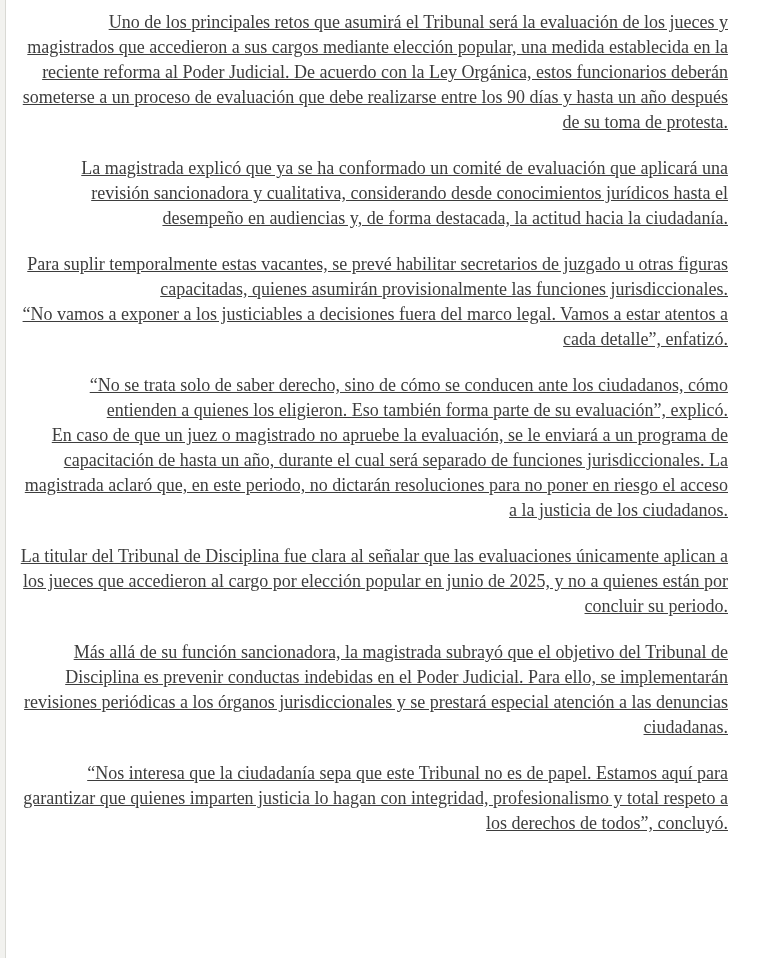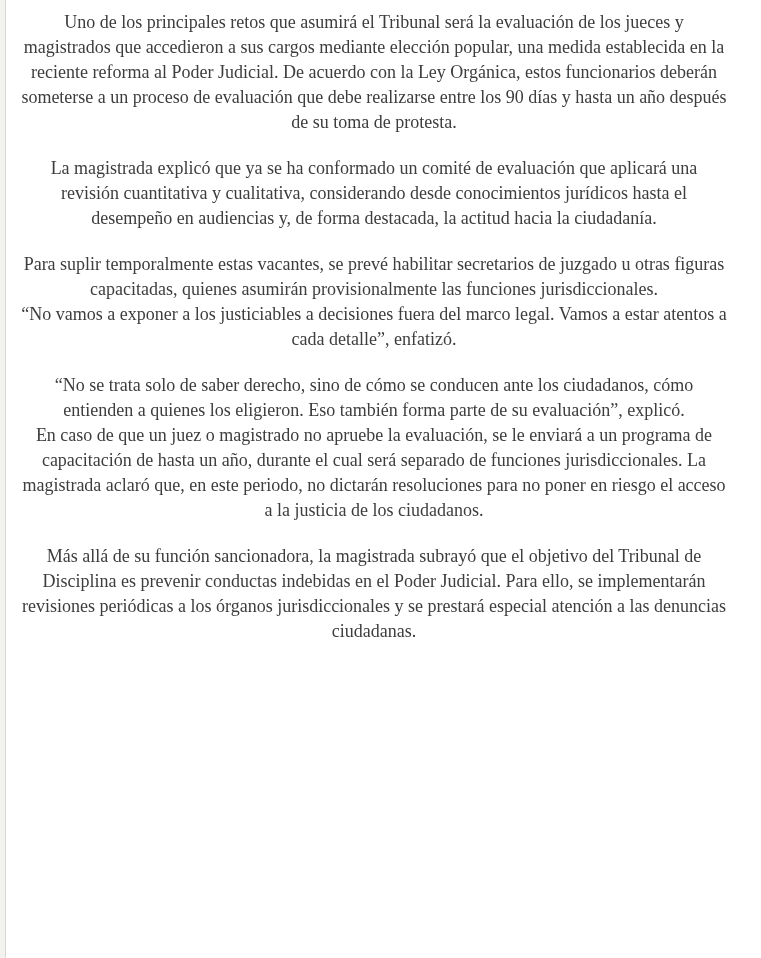--- a/index.html
+++ b/index.html
@@ -32,30 +32,33 @@
     width: 720px;
     font-family: "Liberation Serif", "DejaVu Serif", serif;
     font-size: 18px;
     line-height: 25px;
     color: #3d3d3d;
     -webkit-font-smoothing: antialiased;
   }
   .para {
     margin: 0 12px 21px 0;
     white-space: pre-line; 
-    text-align: center;
+    text-align: right;
+    text-decoration: underline;
   }
 </style>
 </head>
 <body>
 
 <div class="page">
   <div class="left-edge"></div>
   <main class="article">
     <p class="para">Uno de los principales retos que asumirá el Tribunal será la evaluación de los jueces y magistrados que accedieron a sus cargos mediante elección popular, una medida establecida en la reciente reforma al Poder Judicial. De acuerdo con la Ley Orgánica, estos funcionarios deberán someterse a un proceso de evaluación que debe realizarse entre los 90 días y hasta un año después de su toma de protesta.</p>
-    <p class="para">La magistrada explicó que ya se ha conformado un comité de evaluación que aplicará una revisión cuantitativa y cualitativa, considerando desde conocimientos jurídicos hasta el desempeño en audiencias y, de forma destacada, la actitud hacia la ciudadanía.</p>
+    <p class="para">La magistrada explicó que ya se ha conformado un comité de evaluación que aplicará una revisión sancionadora y cualitativa, considerando desde conocimientos jurídicos hasta el desempeño en audiencias y, de forma destacada, la actitud hacia la ciudadanía.</p>
     <p class="para">Para suplir temporalmente estas vacantes, se prevé habilitar secretarios de juzgado u otras figuras capacitadas, quienes asumirán provisionalmente las funciones jurisdiccionales.
 “No vamos a exponer a los justiciables a decisiones fuera del marco legal. Vamos a estar atentos a cada detalle”, enfatizó.</p>
     <p class="para">“No se trata solo de saber derecho, sino de cómo se conducen ante los ciudadanos, cómo entienden a quienes los eligieron. Eso también forma parte de su evaluación”, explicó.
 En caso de que un juez o magistrado no apruebe la evaluación, se le enviará a un programa de capacitación de hasta un año, durante el cual será separado de funciones jurisdiccionales. La magistrada aclaró que, en este periodo, no dictarán resoluciones para no poner en riesgo el acceso a la justicia de los ciudadanos.</p>
+    <p class="para">La titular del Tribunal de Disciplina fue clara al señalar que las evaluaciones únicamente aplican a los jueces que accedieron al cargo por elección popular en junio de 2025, y no a quienes están por concluir su periodo.</p>
     <p class="para">Más allá de su función sancionadora, la magistrada subrayó que el objetivo del Tribunal de Disciplina es prevenir conductas indebidas en el Poder Judicial. Para ello, se implementarán revisiones periódicas a los órganos jurisdiccionales y se prestará especial atención a las denuncias ciudadanas.</p>
+    <p class="para">“Nos interesa que la ciudadanía sepa que este Tribunal no es de papel. Estamos aquí para garantizar que quienes imparten justicia lo hagan con integridad, profesionalismo y total respeto a los derechos de todos”, concluyó.</p>
   </main>
 </div>
 
 </body></html>

